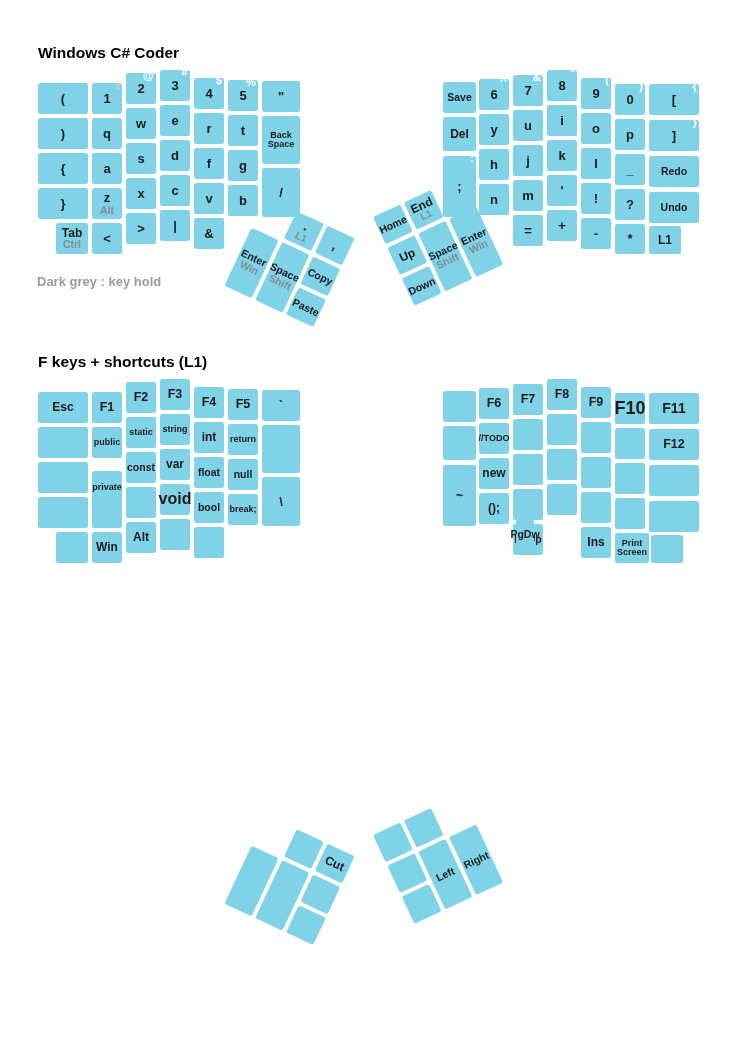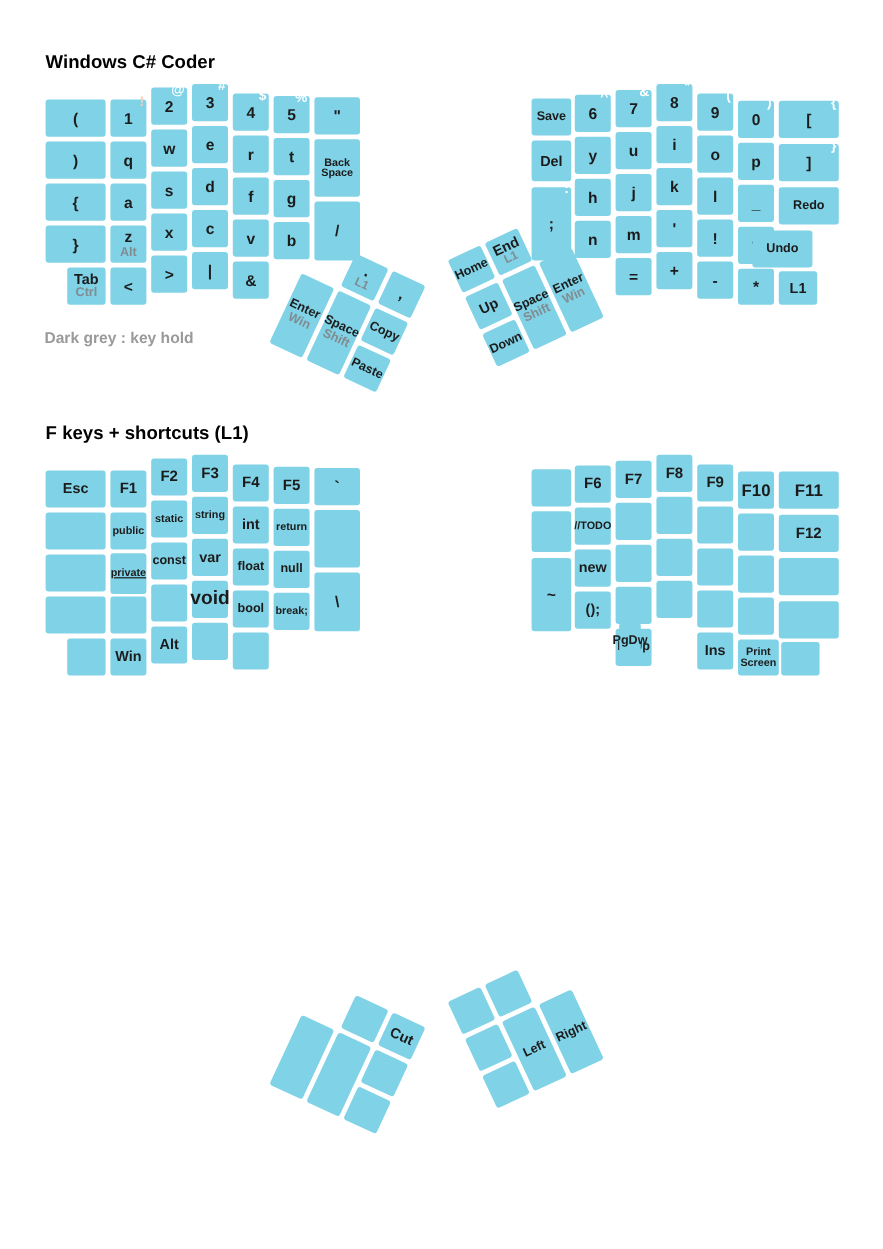--- a/index.html
+++ b/index.html
@@ -206,21 +206,21 @@
       </div>
       <div class="key" style="left: 547px; top: 175px; width: 30px; height: 31px;">
         <span class="main" style="font-size: 13px;">'</span>
       </div>
       <div class="key" style="left: 581px; top: 183px; width: 30px; height: 31px;">
         <span class="main" style="font-size: 13px;">!</span>
       </div>
       <div class="key" style="left: 615px; top: 189px; width: 30px; height: 31px;">
         <span class="main" style="font-size: 13px;">?</span>
       </div>
-      <div class="key" style="left: 627px; top: 192px; width: 50px; height: 31px;">
+      <div class="key" style="left: 649px; top: 192px; width: 50px; height: 31px;">
         <span class="main" style="font-size: 10.5px;">Undo</span>
       </div>
       <div class="key" style="left: 513px; top: 215px; width: 30px; height: 31px;">
         <span class="main" style="font-size: 13px;">=</span>
       </div>
       <div class="key" style="left: 547px; top: 210px; width: 30px; height: 31px;">
         <span class="main" style="font-size: 13px;">+</span>
       </div>
       <div class="key" style="left: 581px; top: 218px; width: 30px; height: 31px;">
         <span class="main" style="font-size: 13px;">-</span>
@@ -312,21 +312,21 @@
         <span class="main" style="font-size: 9px;">string</span>
       </div>
       <div class="key" style="left: 194px; top: 113px; width: 30px; height: 31px;">
         <span class="main" style="font-size: 12px;">int</span>
       </div>
       <div class="key" style="left: 228px; top: 115px; width: 30px; height: 31px;">
         <span class="main" style="font-size: 9px;">return</span>
       </div>
       <div class="key" style="left: 262px; top: 116px; width: 38px; height: 48px;"></div>
       <div class="key" style="left: 38px; top: 153px; width: 50px; height: 31px;"></div>
-      <div class="key" style="left: 92px; top: 152px; width: 30px; height: 34px; text-decoration: underline;">
+      <div class="key" style="left: 92px; top: 162px; width: 30px; height: 34px;">
         <span class="main" style="font-size: 9px;">private</span>
       </div>
       <div class="key" style="left: 126px; top: 143px; width: 30px; height: 31px;">
         <span class="main" style="font-size: 10.5px;">const</span>
       </div>
       <div class="key" style="left: 160px; top: 140px; width: 30px; height: 31px;">
         <span class="main" style="font-size: 12px;">var</span>
       </div>
       <div class="key" style="left: 194px; top: 148px; width: 30px; height: 31px;">
         <span class="main" style="font-size: 10.5px;">float</span>
@@ -365,21 +365,21 @@
       <div class="key" style="left: 513px; top: 75px; width: 30px; height: 31px;">
         <span class="main" style="font-size: 12.5px;">F7</span>
       </div>
       <div class="key" style="left: 547px; top: 70px; width: 30px; height: 31px;">
         <span class="main" style="font-size: 12.5px;">F8</span>
       </div>
       <div class="key" style="left: 581px; top: 78px; width: 30px; height: 31px;">
         <span class="main" style="font-size: 12.5px;">F9</span>
       </div>
       <div class="key" style="left: 615px; top: 84px; width: 30px; height: 31px;">
-        <span class="main" style="font-size: 14px;">F10</span>
+        <span class="main" style="font-size: 18px;">F10</span>
       </div>
       <div class="key" style="left: 649px; top: 84px; width: 50px; height: 31px;">
         <span class="main" style="font-size: 14px;">F11</span>
       </div>
       <div class="key" style="left: 443px; top: 117px; width: 33px; height: 34px;"></div>
       <div class="key" style="left: 479px; top: 114px; width: 30px; height: 31px;">
         <span class="main" style="font-size: 9px;">//TODO</span>
       </div>
       <div class="key" style="left: 513px; top: 110px; width: 30px; height: 31px;"></div>
       <div class="key" style="left: 547px; top: 105px; width: 30px; height: 31px;"></div>

